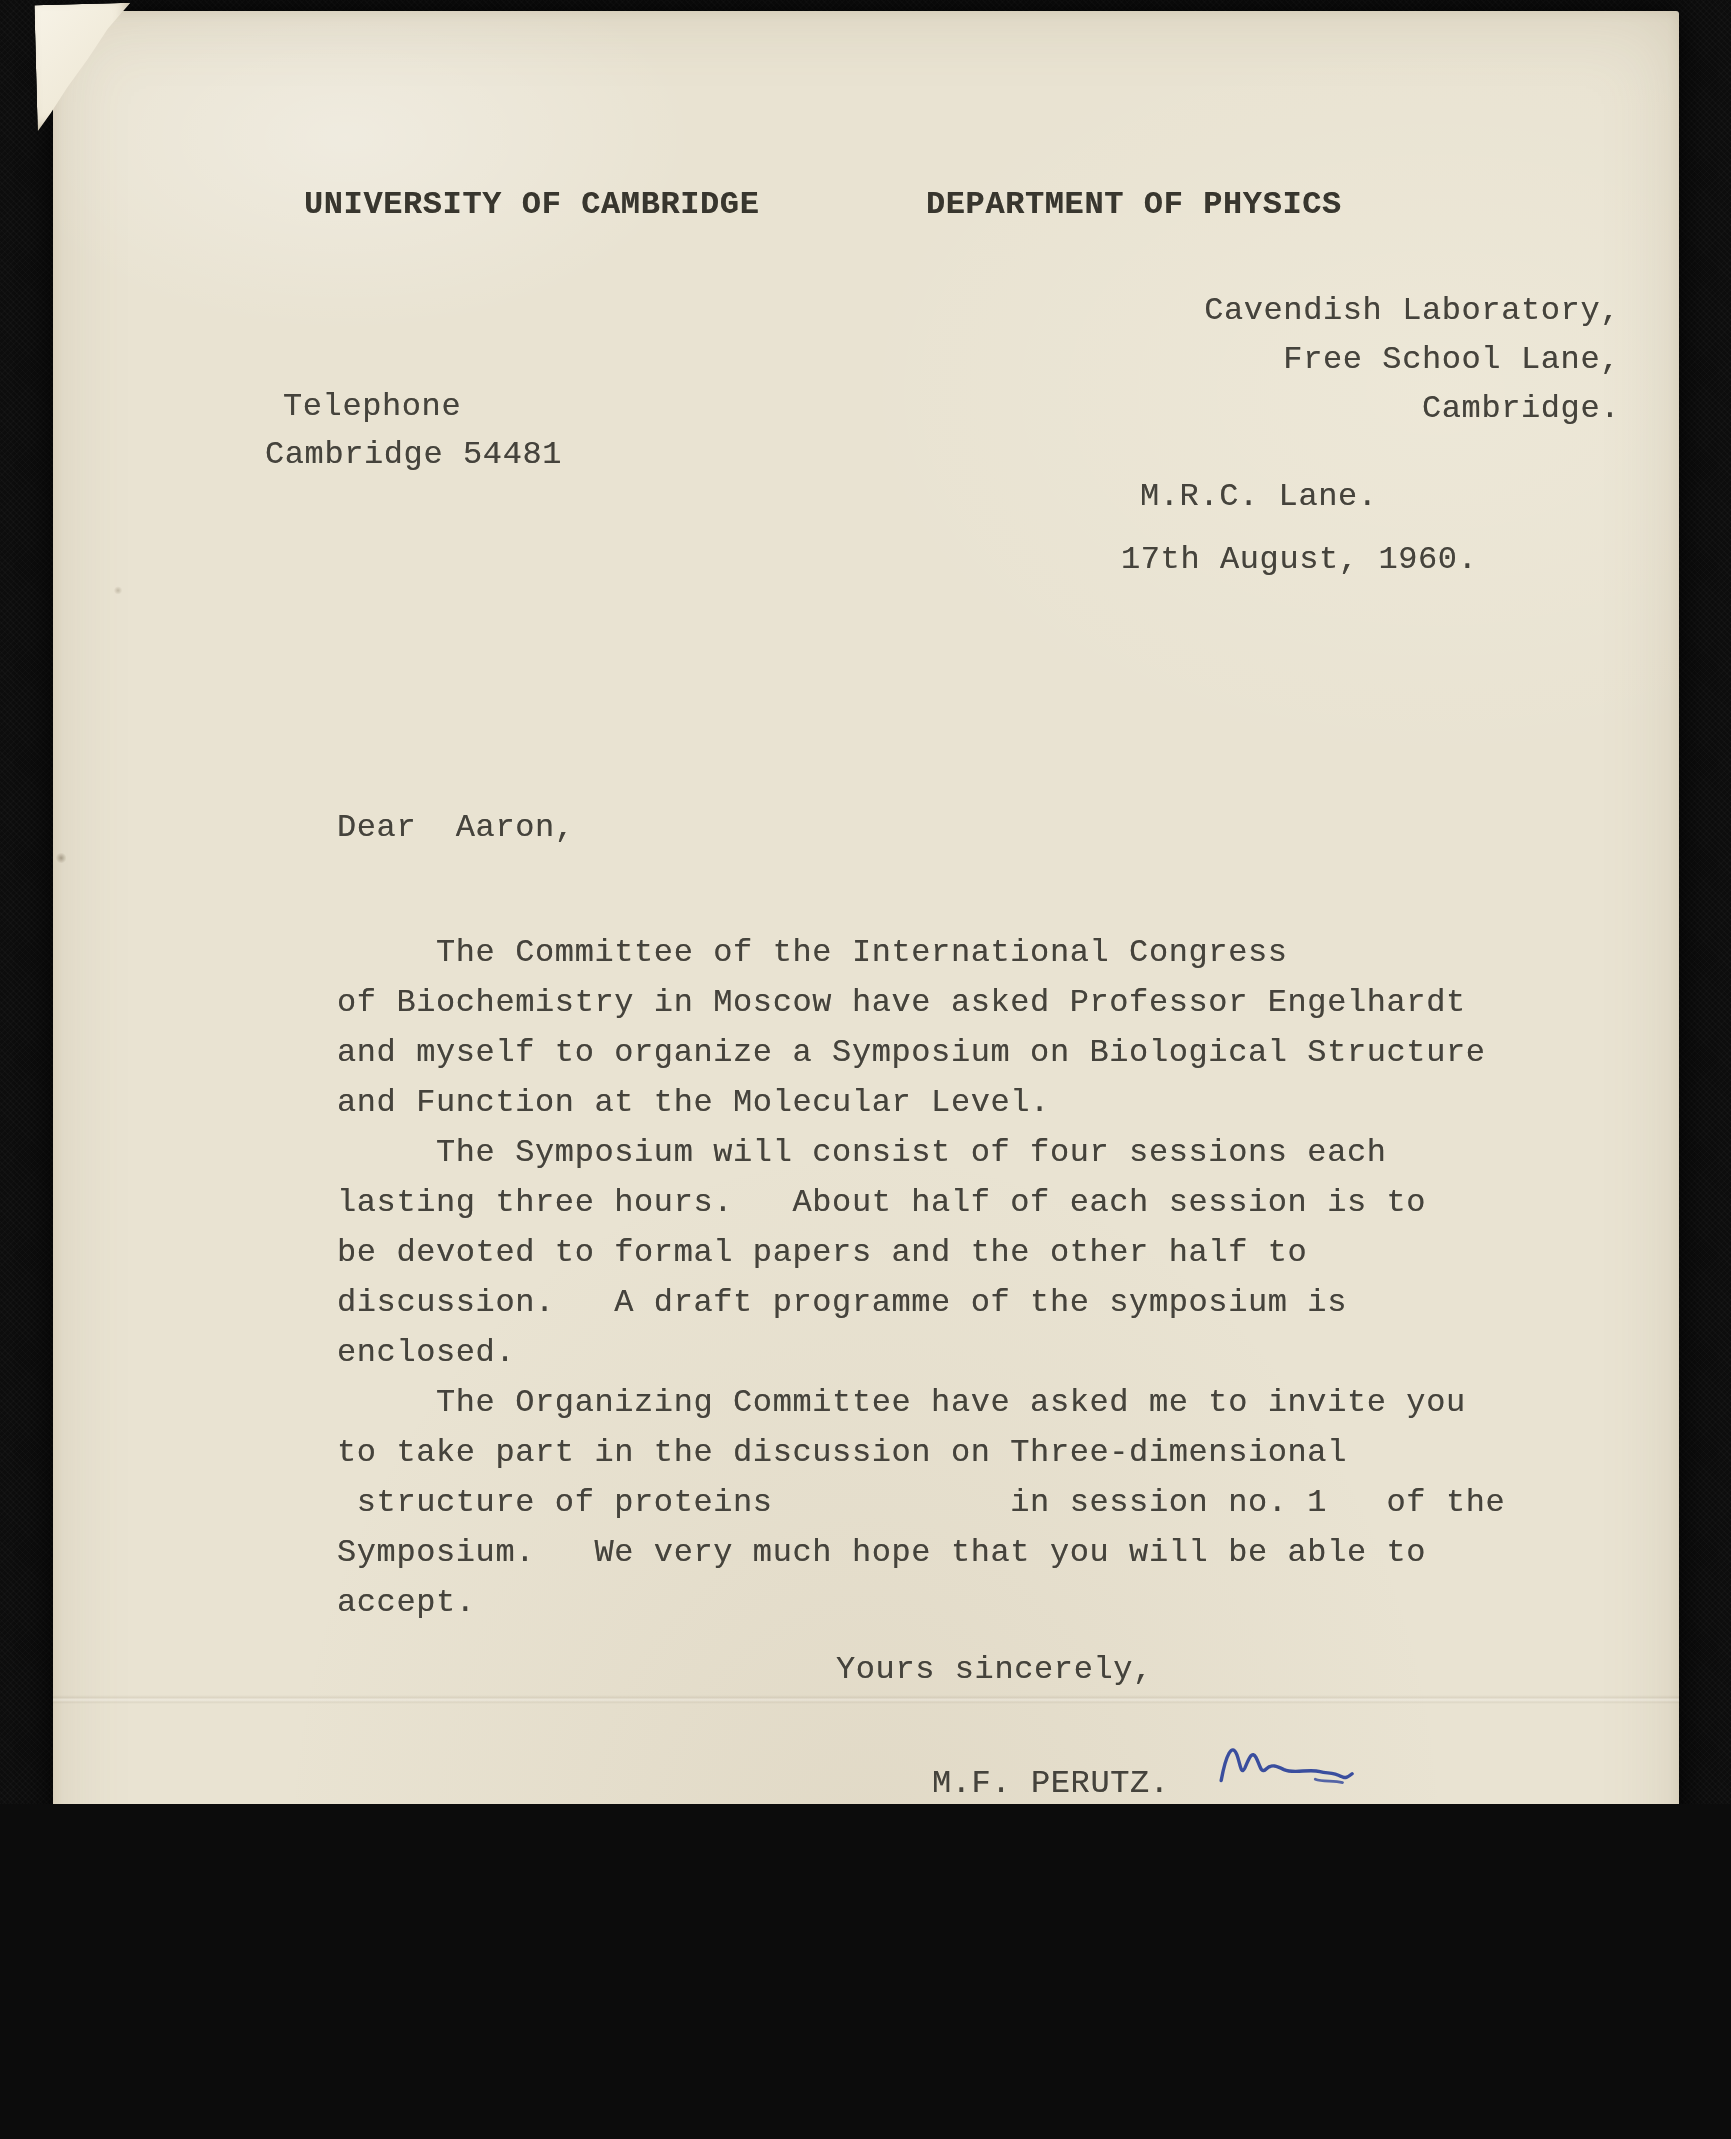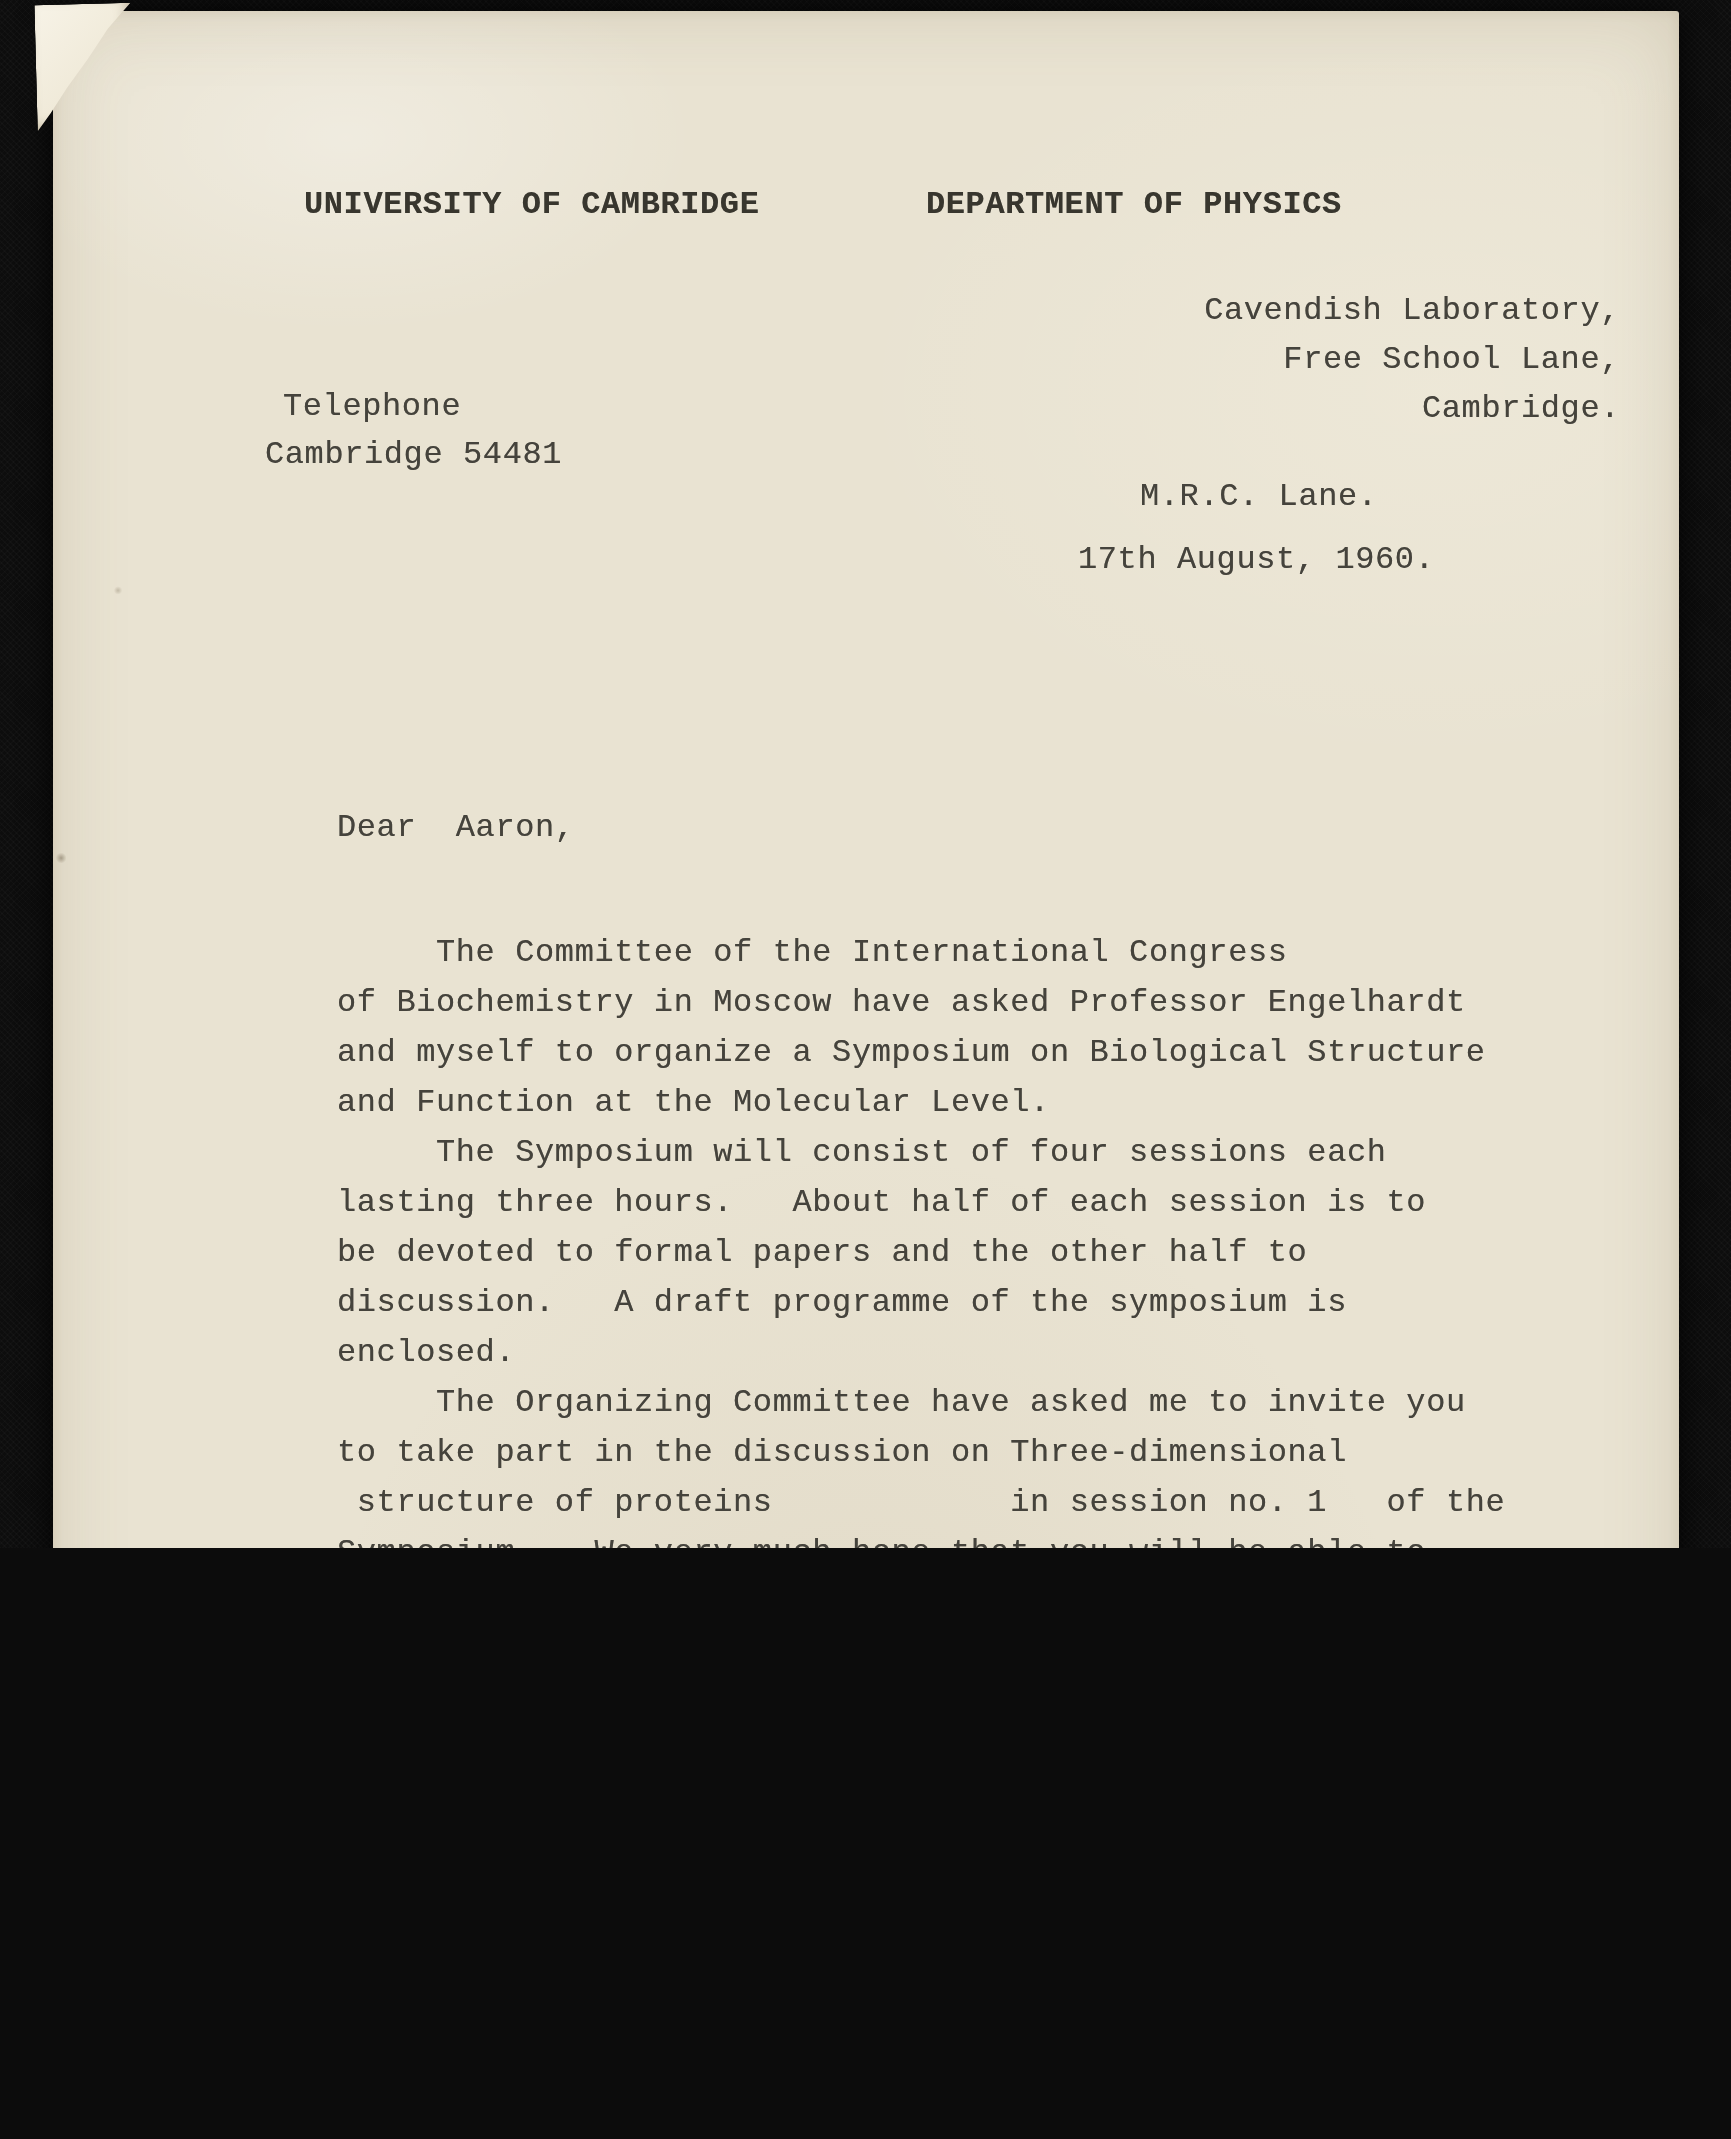--- a/index.html
+++ b/index.html
@@ -5,21 +5,21 @@
   * { margin: 0; padding: 0; box-sizing: border-box; }
   html, body { width: 1732px; height: 2140px; }
   body {
     background: #0c0c0c;
     font-family: "Liberation Mono", "DejaVu Sans Mono", monospace;
     overflow: hidden;
   }
   .scan-bg {
     position: relative;
     width: 1732px;
-    height: 1548px;
+    height: 1804px;
     background-color: #0d0d0d;
     background-image:
       repeating-linear-gradient(45deg, rgba(255,255,255,0.018) 0 1.2px, transparent 1.2px 4.2px),
       repeating-linear-gradient(-45deg, rgba(255,255,255,0.014) 0 1.2px, transparent 1.2px 4.2px);
     overflow: hidden;
   }
   .paper {
     position: absolute;
     left: 53px;
     top: 10.8px;
@@ -78,21 +78,21 @@
     left: 1026px;
     top: 275px;
     width: 541px;
     text-align: right;
     line-height: 49px;
   }
   .address .txt { line-height: 49px; }
   .tel-label  { left: 230px; top: 380px; text-align: right; }
   .tel-number { left: 212px; top: 428px; }
   .mrc  { left: 1087px; top: 470px; }
-  .date { left: 1025px; top: 533px; }
+  .date { left: 1068px; top: 533px; }
   .salutation { left: 284px; top: 801px; }
   .body-block {
     left: 284px;
     top: 889px;
     width: 1263px;
     margin-top: 28px;
   }
   .para {
     font-size: 32px;
     letter-spacing: 0.6px;

